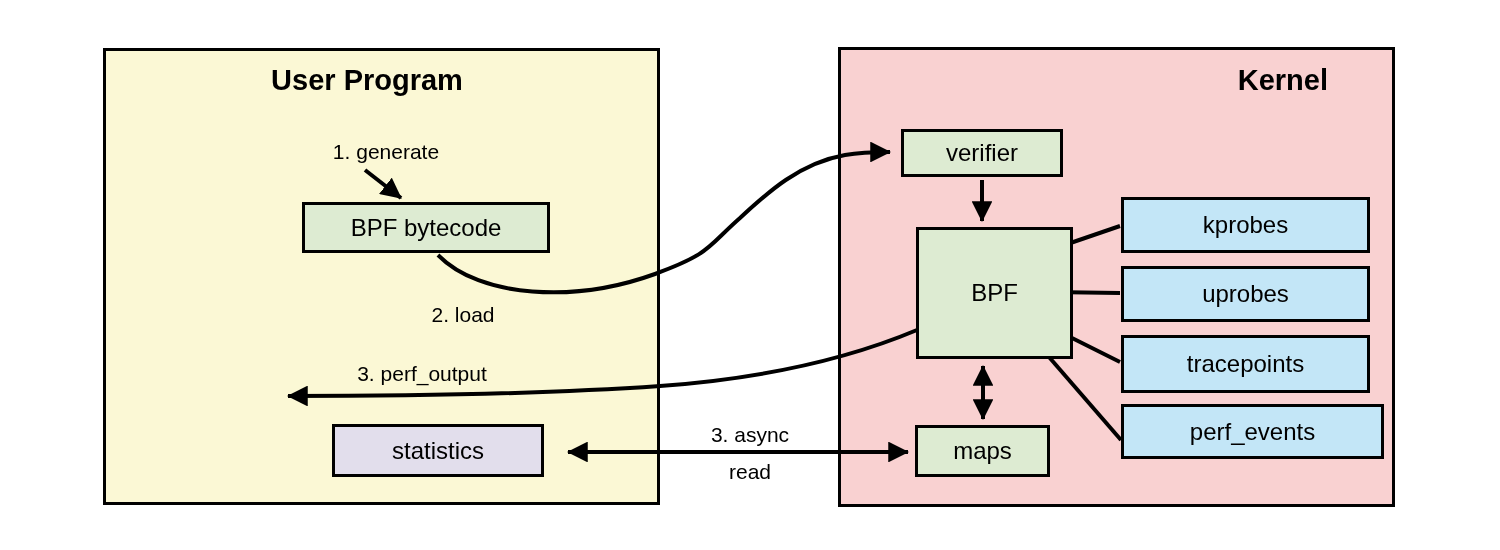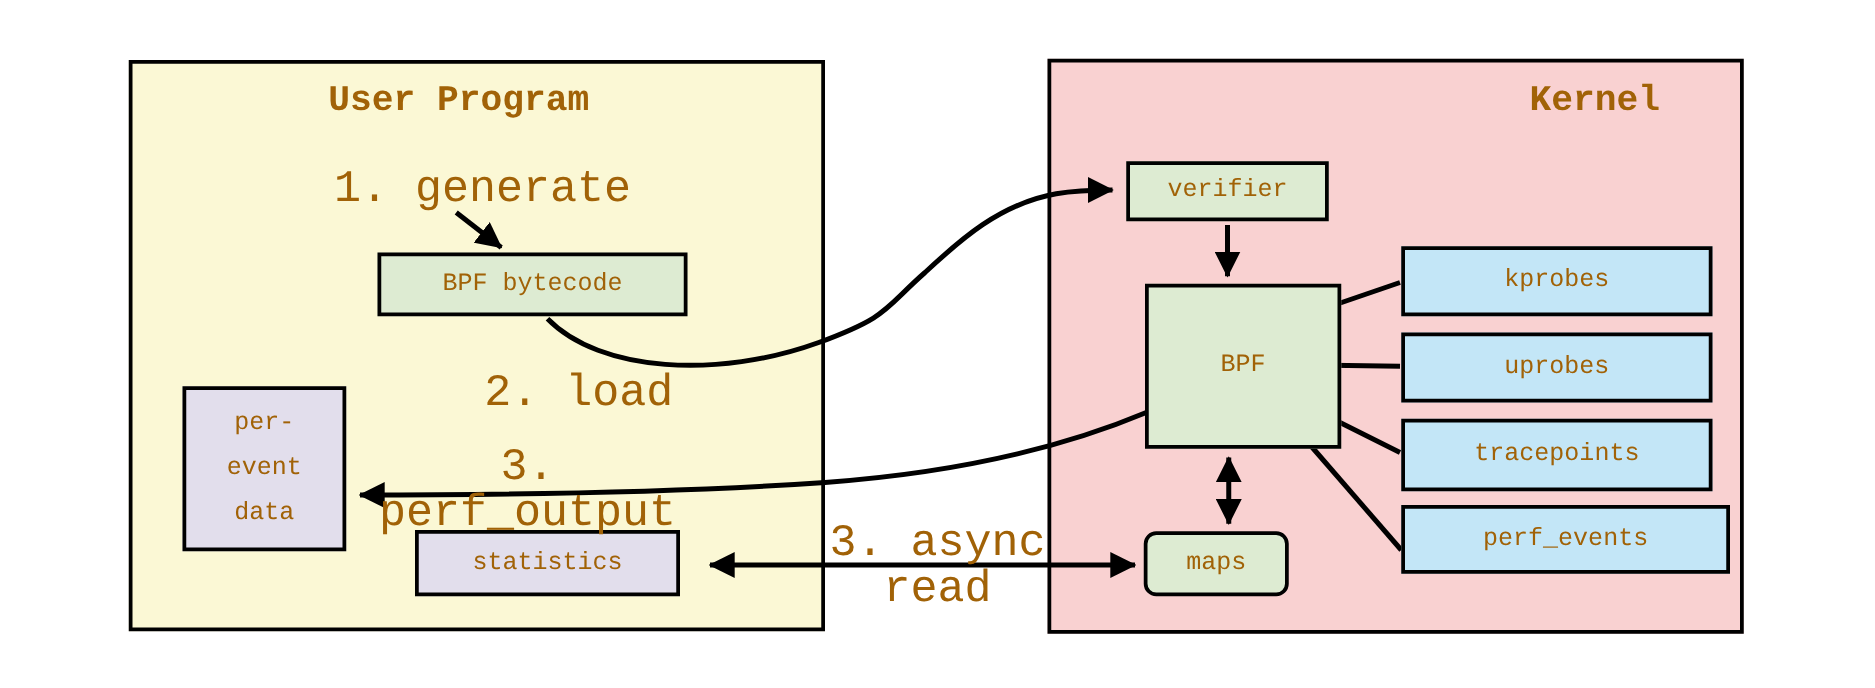--- a/index.html
+++ b/index.html
@@ -1,44 +1,44 @@
 <!DOCTYPE html>
 <html><head>
 <meta charset="utf-8">
 <style>
   html,body{margin:0;padding:0;background:#fff;}
   .canvas{
     position:relative;width:1500px;height:550px;background:#ffffff;
-    font-family:Liberation Mono, monospace;color:#a16207;overflow:hidden;
+    font-family:Liberation Sans, sans-serif;color:#000000;overflow:hidden;
   }
   .region{position:absolute;border:3px solid #000;box-sizing:border-box;}
   .region.user{left:103px;top:48px;width:557px;height:457px;background:#fbf8d5;}
   .region.kernel{left:838px;top:47px;width:557px;height:460px;background:#f9d1d1;}
   .region-title{position:absolute;font-weight:bold;font-size:29px;text-align:center;width:400px;}
   .title-user{left:167px;top:64px;}
   .title-kernel{left:928px;top:64px;text-align:right;}
   .node{
     position:absolute;border:3px solid #000;box-sizing:border-box;
     display:flex;align-items:center;justify-content:center;
-    font-size:20px;text-align:center;line-height:36px;white-space:pre-line;
+    font-size:24px;text-align:center;line-height:36px;white-space:pre-line;
   }
   .green{background:#ddebd2;}
   .blue{background:#c3e6f7;}
   .purple{background:#e2deec;}
   .n-bytecode{left:302px;top:202px;width:248px;height:51px;}
   .n-perevent{left:146px;top:309px;width:131px;height:132px;}
   .n-stats{left:332px;top:424px;width:212px;height:53px;}
   .n-verifier{left:901px;top:129px;width:162px;height:48px;}
   .n-bpf{left:916px;top:227px;width:157px;height:132px;}
-  .n-maps{left:915px;top:425px;width:116px;height:52px;border-radius:10px;}
+  .n-maps{left:915px;top:425px;width:135px;height:52px;}
   .n-kprobes{left:1121px;top:197px;width:249px;height:56px;}
   .n-uprobes{left:1121px;top:266px;width:249px;height:56px;}
   .n-tracepoints{left:1121px;top:335px;width:249px;height:58px;}
   .n-perfevents{left:1121px;top:404px;width:263px;height:55px;}
-  .flow-label{position:absolute;font-size:36px;text-align:center;width:300px;line-height:37px;white-space:pre-line;}
+  .flow-label{position:absolute;font-size:21px;text-align:center;width:300px;line-height:37px;white-space:pre-line;}
   .l-generate{left:236px;top:133px;}
   .l-load{left:313px;top:296px;}
   .l-perfoutput{left:272px;top:355px;}
   .l-asyncread{left:600px;top:416px;}
   svg.wires{position:absolute;left:0;top:0;pointer-events:none;}
   svg.wires path, svg.wires line{stroke:#000;stroke-width:4;fill:none;}
 </style>
 </head>
 <body>
 
@@ -69,23 +69,20 @@
 
     <line x1="568" y1="452" x2="908" y2="452" marker-start="url(#ah)" marker-end="url(#ah)"></line>
 
     <line x1="1050" y1="250" x2="1120" y2="226"></line>
     <line x1="1050" y1="292" x2="1120" y2="293"></line>
     <line x1="1050" y1="327" x2="1120" y2="362"></line>
     <line x1="1049" y1="357" x2="1121" y2="440"></line>
   </svg>
 
   <div class="node green n-bytecode">BPF bytecode</div>
-  <div class="node purple n-perevent">per-
-event
-data</div>
   <div class="node purple n-stats">statistics</div>
 
   <div class="node green n-verifier">verifier</div>
   <div class="node green n-bpf">BPF</div>
   <div class="node green n-maps">maps</div>
 
   <div class="node blue n-kprobes">kprobes</div>
   <div class="node blue n-uprobes">uprobes</div>
   <div class="node blue n-tracepoints">tracepoints</div>
   <div class="node blue n-perfevents">perf_events</div>

